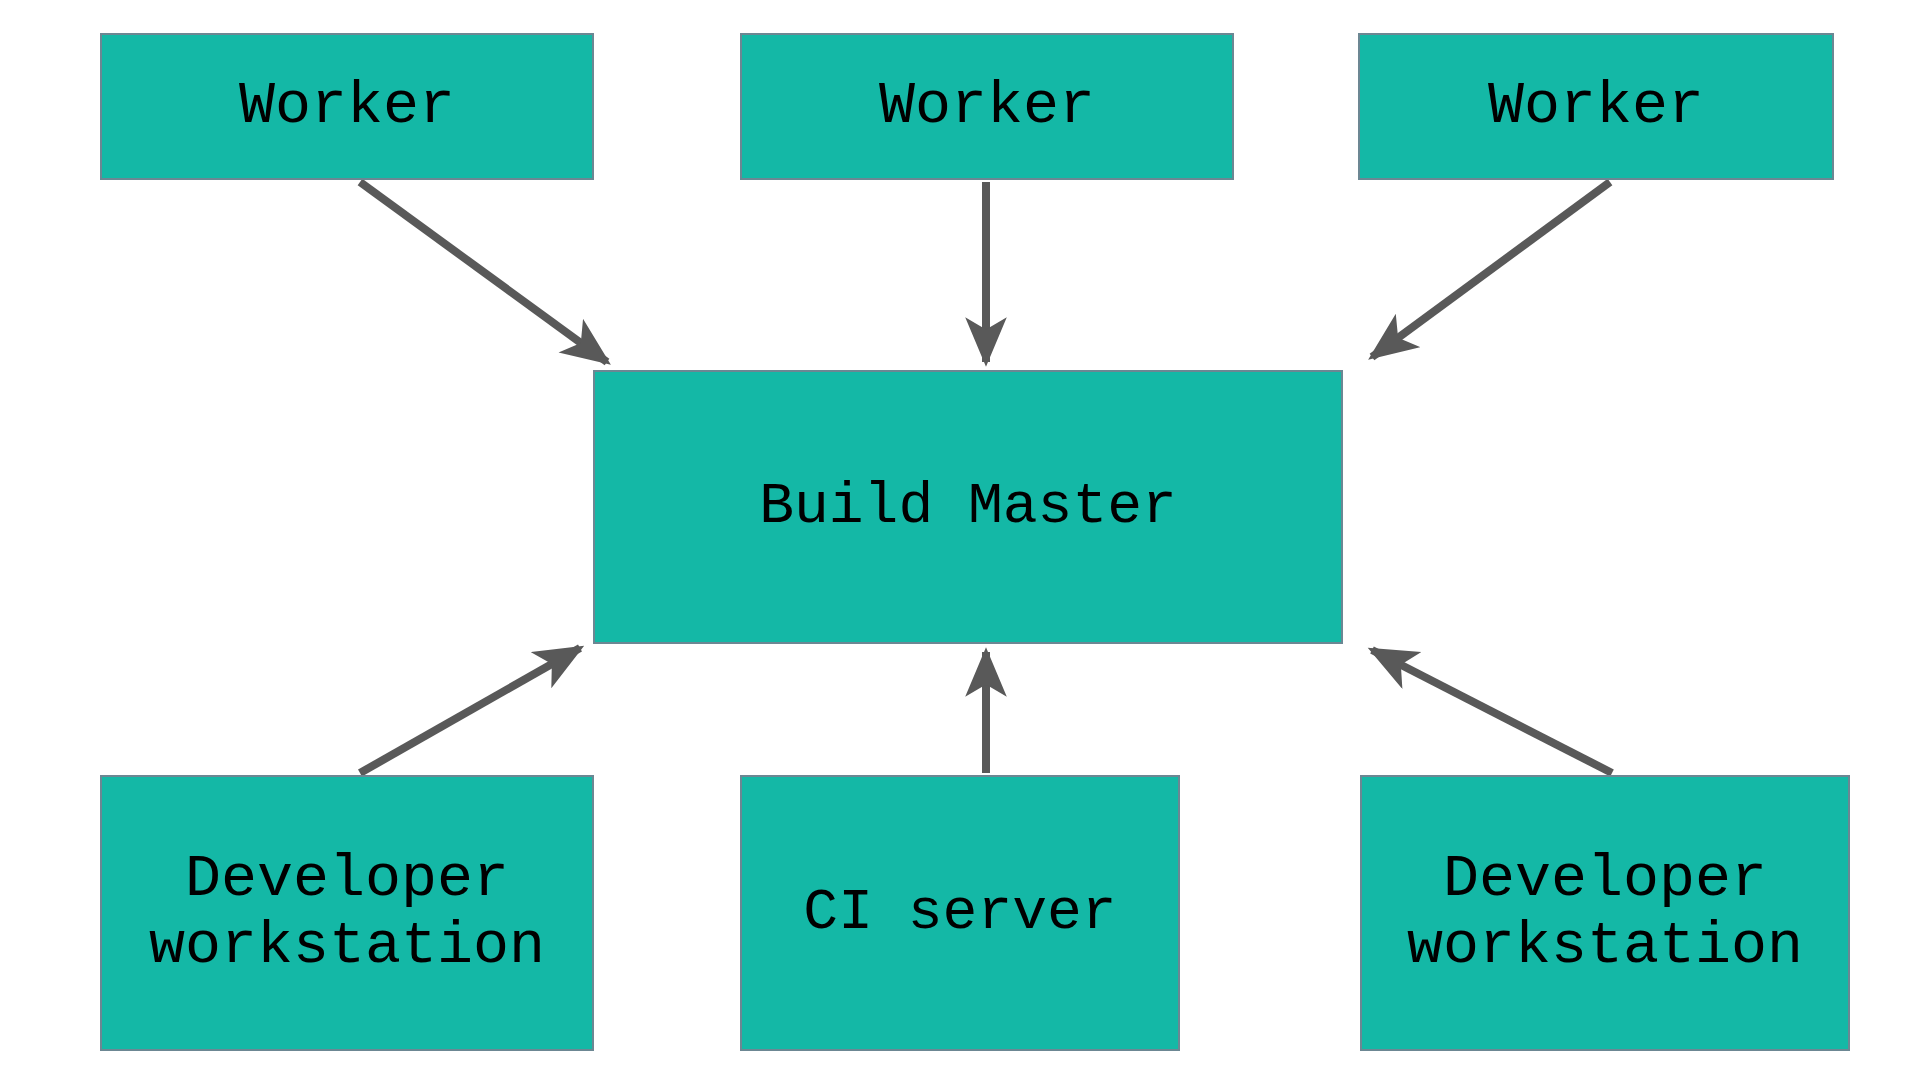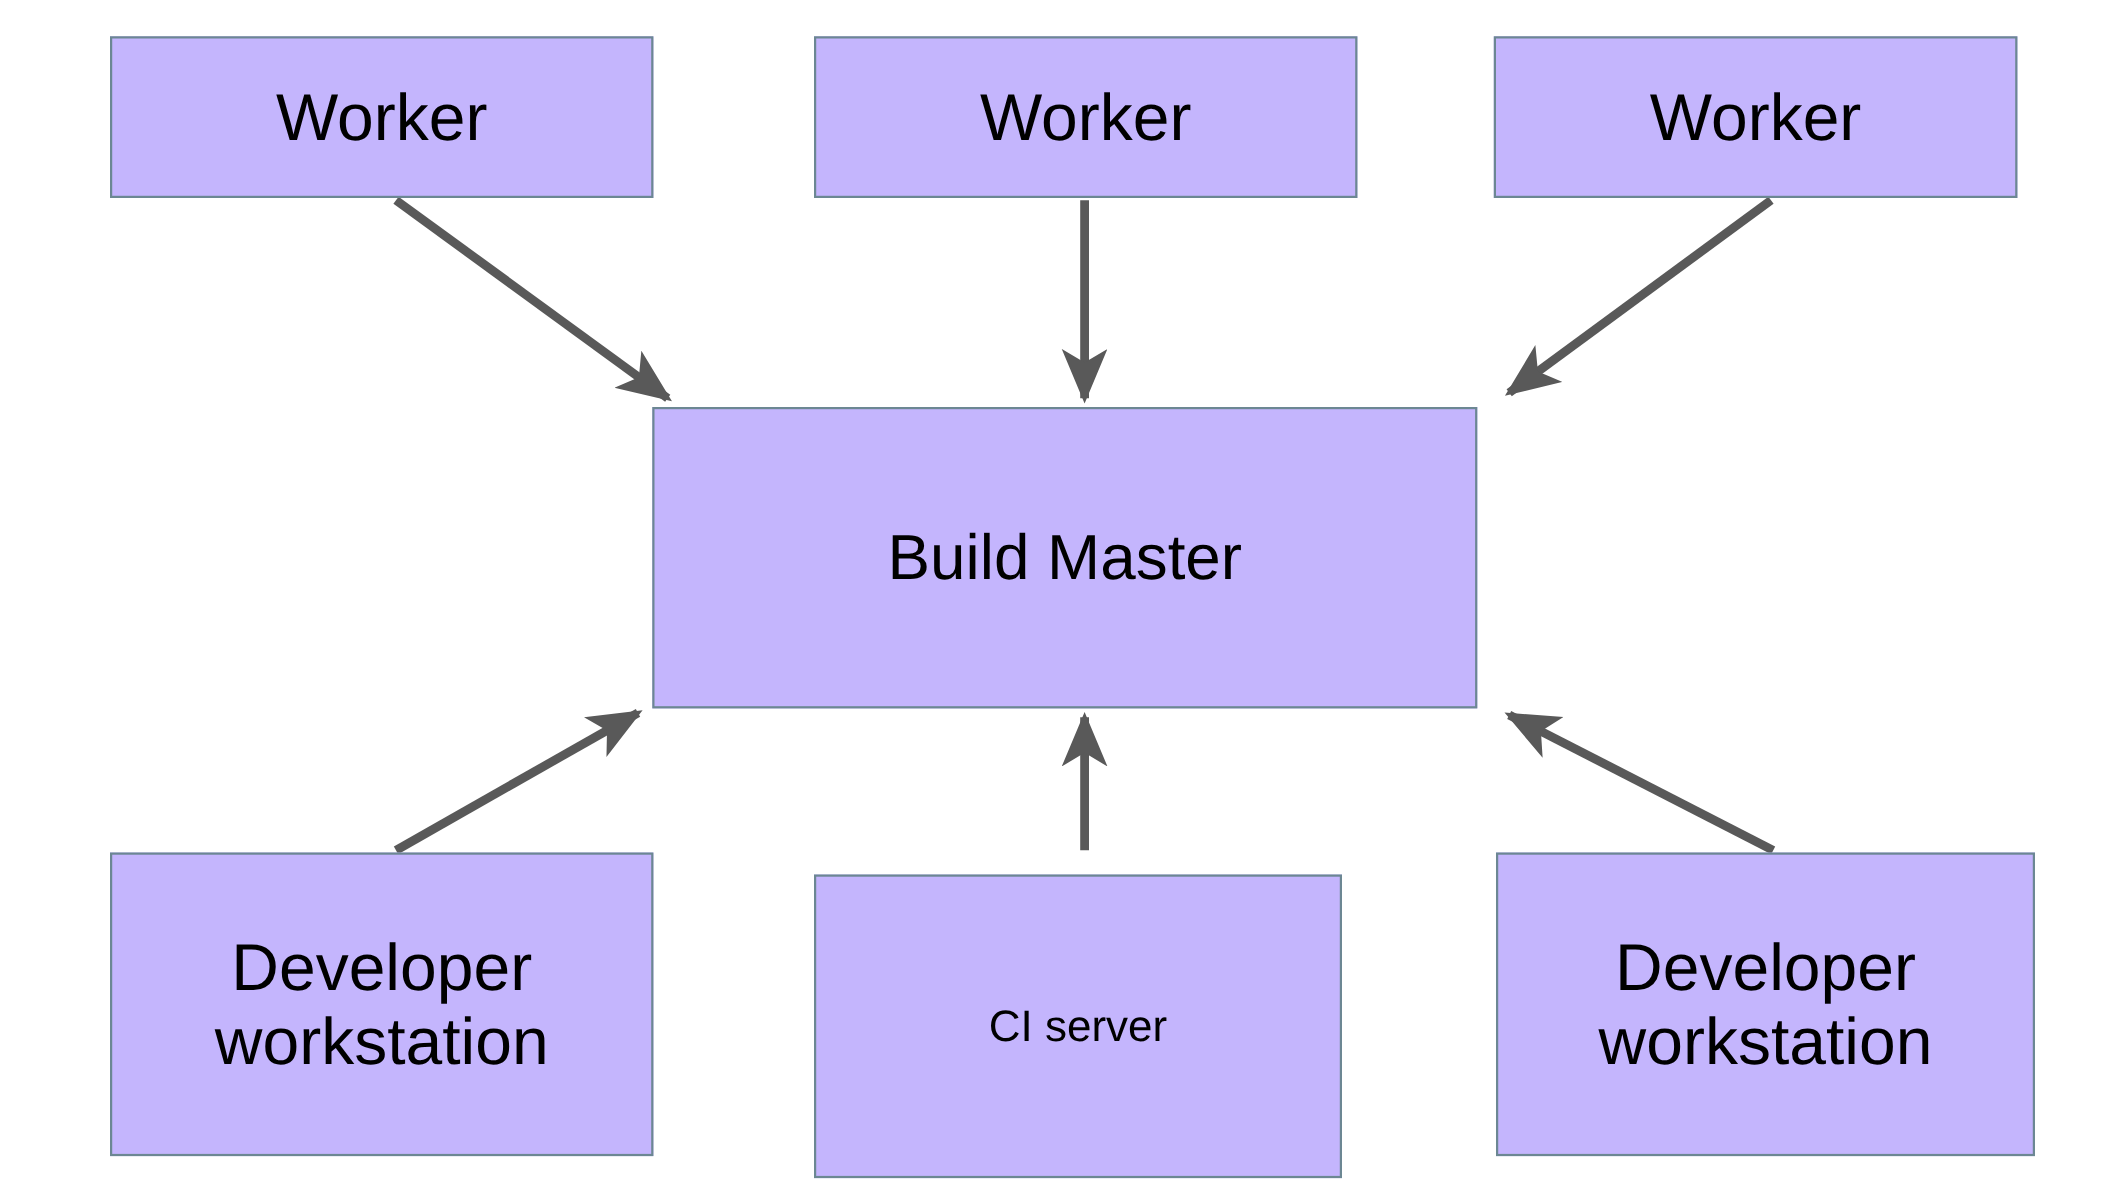--- a/index.html
+++ b/index.html
@@ -22,44 +22,45 @@
     position: absolute;
     left: 0;
     top: 0;
     width: 1910px;
     height: 1090px;
     pointer-events: none;
   }
   .node {
     position: absolute;
     box-sizing: border-box;
-    background: #c4b5fd;
+    background: #14b8a6;
     border: 2px solid #6c8793;
     display: flex;
     align-items: center;
     justify-content: center;
     text-align: center;
     color: #000000;
     line-height: 1.12;
     z-index: 2;
+    font-family: Liberation Mono, monospace;
   }
   .node-label {
     display: block;
     padding: 0 10px;
     white-space: pre-line;
   }
   
   #node-worker-1 { left: 100px;  top: 33px;  width: 494px; height: 147px; font-size: 60px; }
   #node-worker-2 { left: 740px;  top: 33px;  width: 494px; height: 147px; font-size: 60px; }
   #node-worker-3 { left: 1358px; top: 33px;  width: 476px; height: 147px; font-size: 60px; }
   
   #node-build-master { left: 593px; top: 370px; width: 750px; height: 274px; font-size: 58px; }
   
   #node-dev-ws-left  { left: 100px;  top: 775px; width: 494px; height: 276px; font-size: 60px; }
-  #node-ci-server    { left: 740px;  top: 795px; width: 480px; height: 276px; font-size: 40px; }
+  #node-ci-server    { left: 740px;  top: 775px; width: 440px; height: 276px; font-size: 58px; }
   #node-dev-ws-right { left: 1360px; top: 775px; width: 490px; height: 276px; font-size: 60px; }
 </style>
 </head>
 <body>
 
 <div id="canvas">
 
   <svg id="arrow-layer" width="1910" height="1090" viewBox="0 0 1910 1090" xmlns="http://www.w3.org/2000/svg">
     <defs>
       <marker id="arrowhead" markerWidth="7" markerHeight="7" refX="5.6" refY="2.6" orient="auto" markerUnits="strokeWidth">

